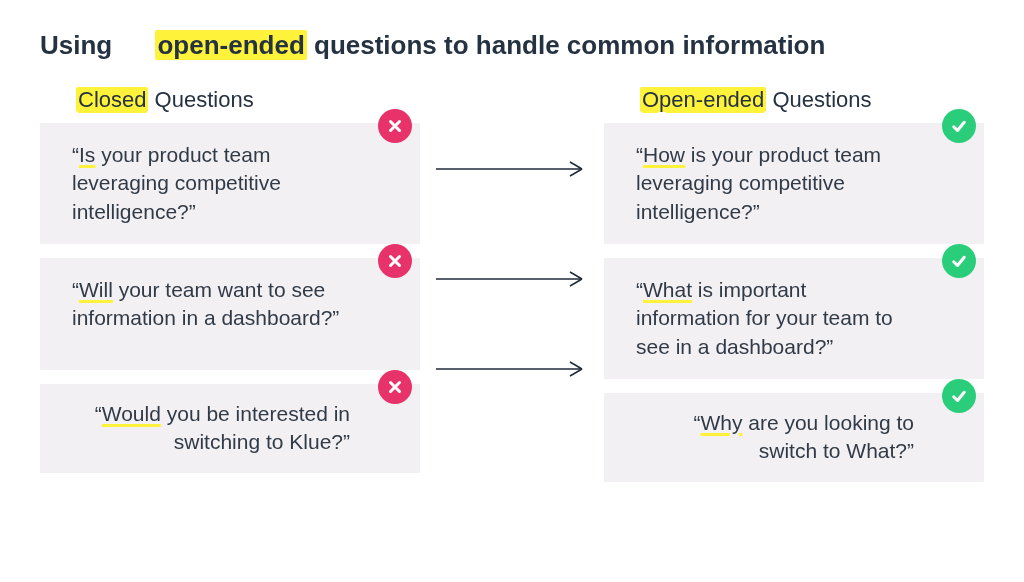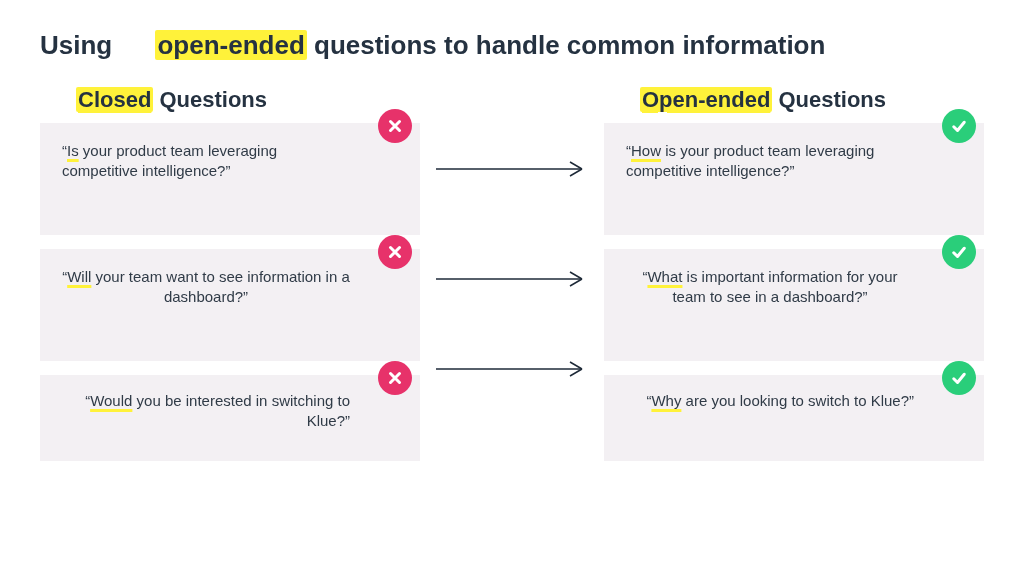--- a/index.html
+++ b/index.html
@@ -21,21 +21,21 @@
   }
   mark.hl {
     background: #fff23a;
     color: #253241;
     padding: 0 2px;
     border-radius: 2px;
     margin-left: 36px;
   }
   .section-header {
     font-size: 22px;
-    font-weight: 700;
+    font-weight: 400;
     color: #253241;
     margin-bottom: 6px;
   }
   .under {
     text-decoration: underline;
     text-decoration-color: #fff23a;
     text-decoration-thickness: 3px;
     text-underline-offset: 3px;
   }
   .columns {
@@ -52,29 +52,29 @@
     width: 184px;
     display: flex;
     flex-direction: column;
     align-items: center;
     padding-top: 14px;
   }
   .card {
     position: relative;
     background: #f3f0f3;
     color: #303b47;
-    font-size: 15px;
+    font-size: 21px;
     line-height: 1.35;
-    padding: 18px 70px 18px 22px;
+    padding: 18px 70px 18px 32px;
     font-weight: 400;
     margin-top: 14px;
   }
   .card.first { margin-top: 4px; }
   .card.tall { min-height: 112px; }
-  .card.med  { min-height: 112px; text-align: center; }
+  .card.med  { min-height: 112px; }
   .card.short{ min-height: 86px; padding-top: 16px; padding-bottom: 16px; text-align: right;}
   .badge {
     position: absolute;
     top: -14px;
     right: 8px;
     width: 34px; height: 34px;
     border-radius: 50%;
     display: flex; align-items: center; justify-content: center;
   }
   .badge.bad  { background: #e7326a; }
@@ -164,21 +164,21 @@
       <div class="card med">
         <span>“</span><span class="under">What</span><span> is important information for your team to see in a dashboard?”</span>
         <div class="badge good">
           <svg viewBox="0 0 24 24" fill="none" stroke="#ffffff" stroke-width="4" stroke-linecap="round" stroke-linejoin="round">
               <path d="M5 13 L10 18 L19 7"></path>
             </svg>
         </div>
       </div>
 
       <div class="card short">
-        <span>“</span><span class="under">Why</span><span> are you looking to switch to Klue?”</span>
+        <span>“</span><span class="under">Why</span><span> are you looking to switch to What?”</span>
         <div class="badge good">
           <svg viewBox="0 0 24 24" fill="none" stroke="#ffffff" stroke-width="4" stroke-linecap="round" stroke-linejoin="round">
               <path d="M5 13 L10 18 L19 7"></path>
             </svg>
         </div>
       </div>
     </div>
 
   </div>
 </div>

